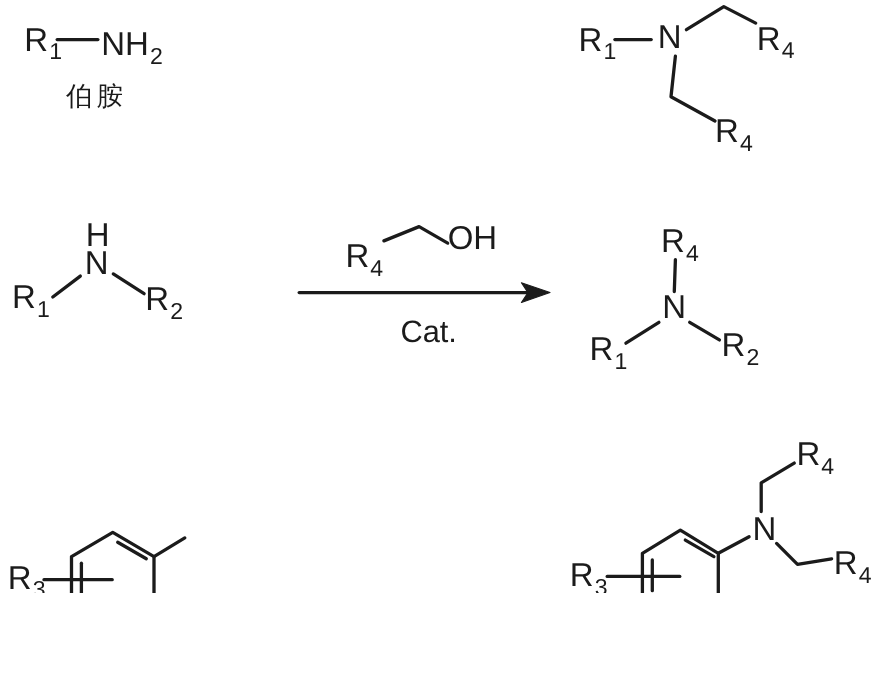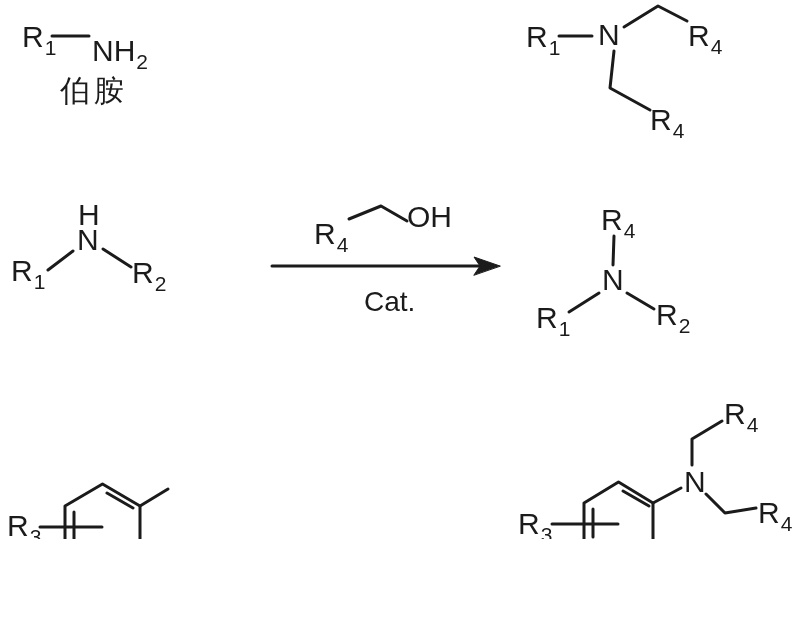--- a/index.html
+++ b/index.html
@@ -15,21 +15,21 @@
     stroke:var(--ink,#1b1b1b);stroke-width:3;fill:none;
     stroke-linecap:round;stroke-linejoin:round;
   }
   svg.bonds .head{fill:var(--ink,#1b1b1b);stroke-width:1;}
   svg.bonds .artifact{stroke:var(--scan-artifact,#c9c9c1);stroke-width:2;stroke-dasharray:22 8 46 12 8 14 30 10 62 18 14 9;}
   .atom{
     position:absolute;font-size:30px;line-height:1;white-space:nowrap;
     letter-spacing:0;
   }
   .atom .sub{font-size:21px;vertical-align:-8px;margin-left:1px;}
-  .cjk{position:absolute;font-size:30px;line-height:1;letter-spacing:4px;white-space:nowrap;}
+  .cjk{position:absolute;font-size:24px;line-height:1;letter-spacing:4px;white-space:nowrap;}
   .cat{position:absolute;font-size:28px;line-height:1;white-space:nowrap;}
 </style>
 </head>
 <body>
 
 <div class="canvas">
 
   <svg class="bonds" width="800" height="625" viewBox="0 0 800 625">
 
     <g>
@@ -77,21 +77,21 @@
       <line x1="653" y1="503" x2="681" y2="488"></line>
       <polyline points="692,465 692,439 722,421"></polyline>
       <polyline points="706,494 725,513 756,508"></polyline>
     </g>
 
     <line class="artifact" x1="0" y1="621" x2="800" y2="621"></line>
   </svg>
 
   <div class="layer">
     <div class="atom" style="left:22px;top:22px"><span>R</span><span class="sub">1</span></div>
-    <div class="atom" style="left:92px;top:36px"><span>NH</span><span class="sub">2</span></div>
+    <div class="atom" style="left:92px;top:26px"><span>NH</span><span class="sub">2</span></div>
     <div class="cjk" style="left:60px;top:76px">伯胺</div>
   </div>
 
   <div class="layer">
     <div class="atom" style="left:526px;top:22px"><span>R</span><span class="sub">1</span></div>
     <div class="atom" style="left:598px;top:20px"><span>N</span><span class="sub"></span></div>
     <div class="atom" style="left:688px;top:21px"><span>R</span><span class="sub">4</span></div>
     <div class="atom" style="left:650px;top:105px"><span>R</span><span class="sub">4</span></div>
   </div>
 

